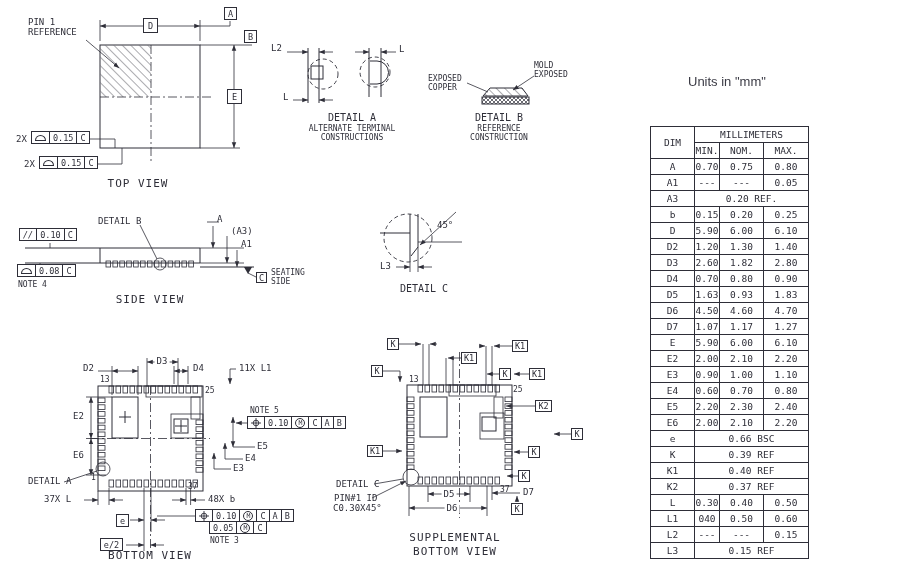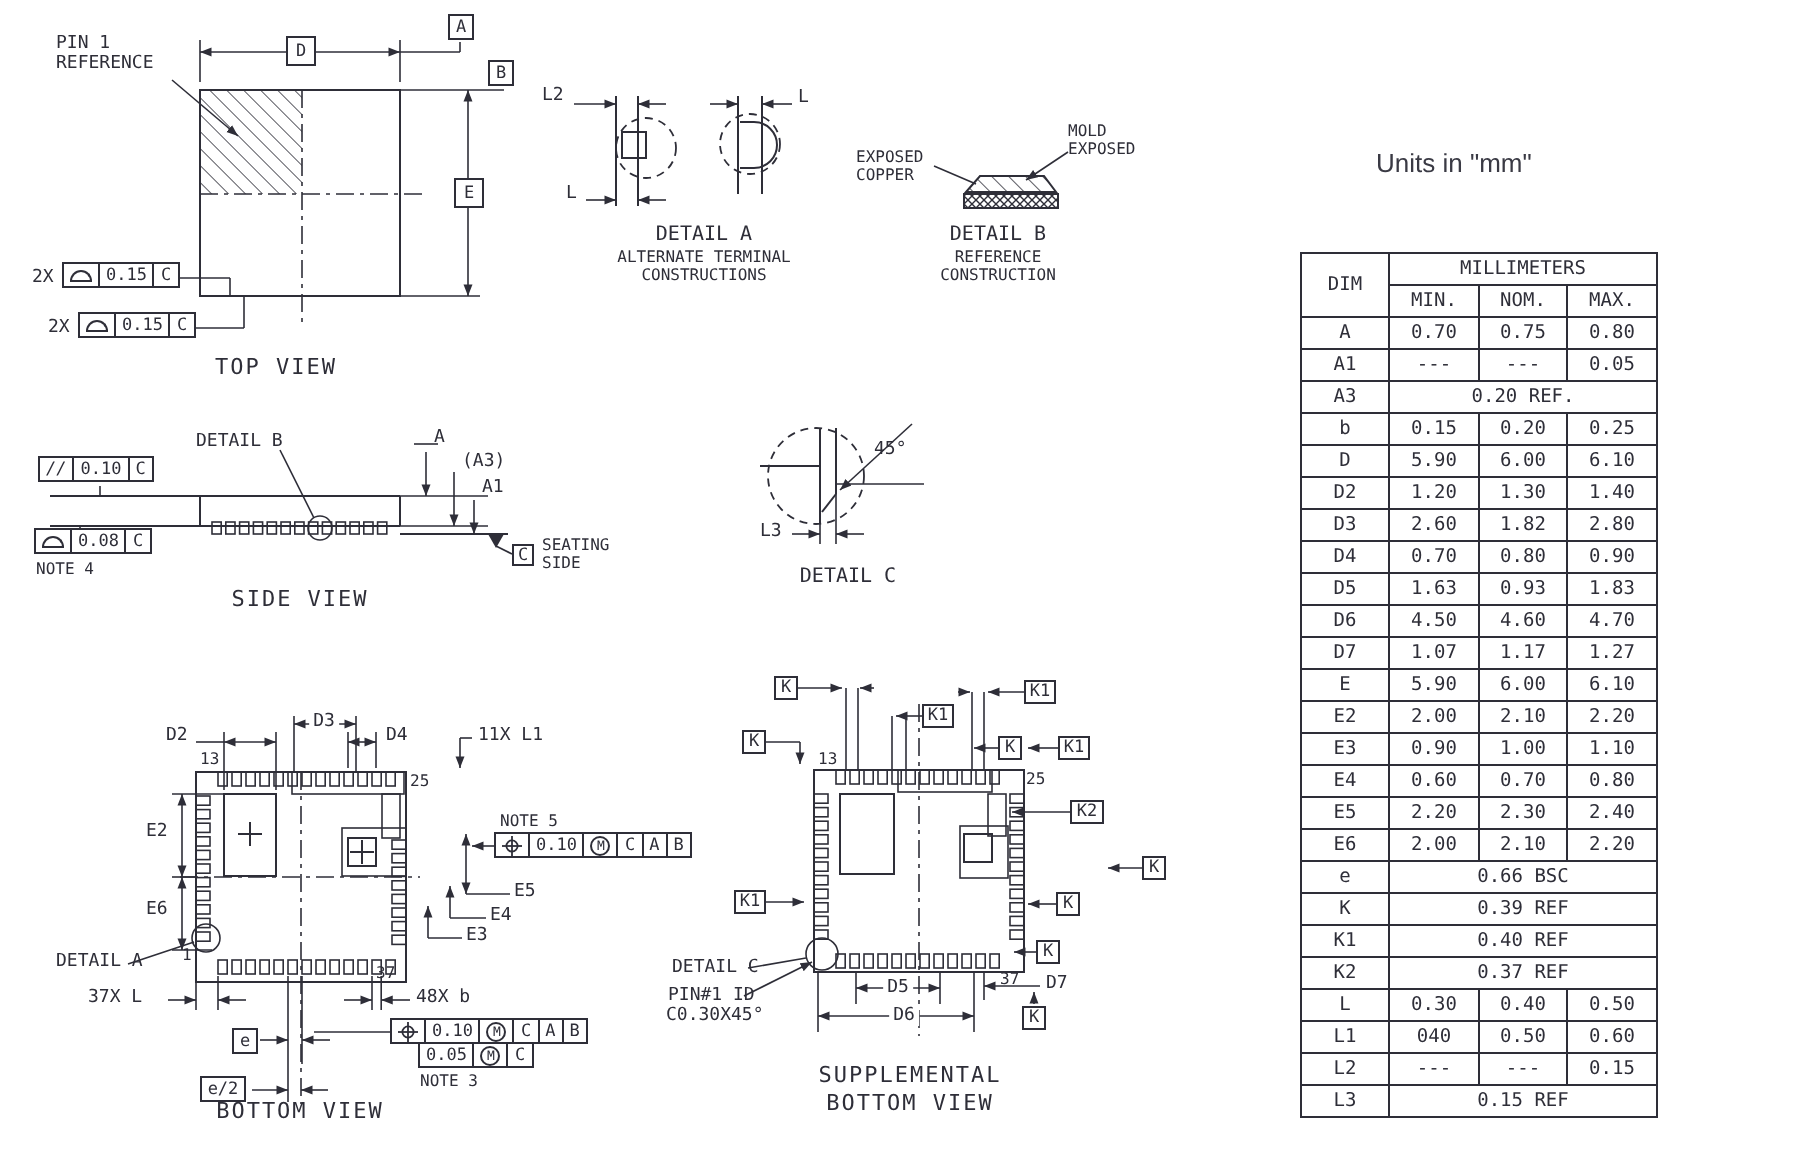--- a/index.html
+++ b/index.html
@@ -16,21 +16,21 @@
   .fcf{position:absolute;display:flex;background:#fff;font:8.5px "DejaVu Sans Mono",monospace;}
   .fcf>span{border:1px solid #2e2e38;margin-left:-1px;padding:0 3px;height:13px;display:flex;align-items:center;gap:1px;box-sizing:border-box;}
   .dome{width:11px;height:6px;border:1px solid #2e2e38;border-bottom:1px solid #2e2e38;border-radius:7px 7px 0 0;display:inline-block;box-sizing:border-box;}
   .cm{width:10px;height:10px;border:1px solid #2e2e38;border-radius:50%;font-size:6.5px;line-height:9px;text-align:center;display:inline-block;box-sizing:border-box;}
   .units{position:absolute;font:13px "Liberation Sans",sans-serif;color:#3a3a44;}
   
   #dim-table{position:absolute;left:650px;top:126px;border-collapse:collapse;table-layout:fixed;background:#fff;}
   #dim-table td,#dim-table th{border:1px solid #2e2e38;font:9.5px "DejaVu Sans Mono",monospace;font-weight:normal;
       color:#2e2e38;text-align:center;padding:0;height:16px;box-sizing:border-box;}
   #dim-table{border:1.5px solid #2e2e38;}
-  .cw0{width:44px;} .cw1{width:45px;} .cw2{width:44px;} .cw3{width:45px;}
+  .cw0{width:44px;} .cw1{width:25px;} .cw2{width:44px;} .cw3{width:45px;}
 </style>
 </head>
 <body>
 
 <div id="canvas">
 
 <svg id="linework" width="900" height="588" viewBox="0 0 900 588">
   <defs>
     <marker id="ar" viewBox="0 0 10 10" refX="9" refY="5" markerWidth="8" markerHeight="8" orient="auto-start-reverse">
       <path d="M0,1.5 L9,5 L0,8.5 z" fill="#2e2e38"></path>

